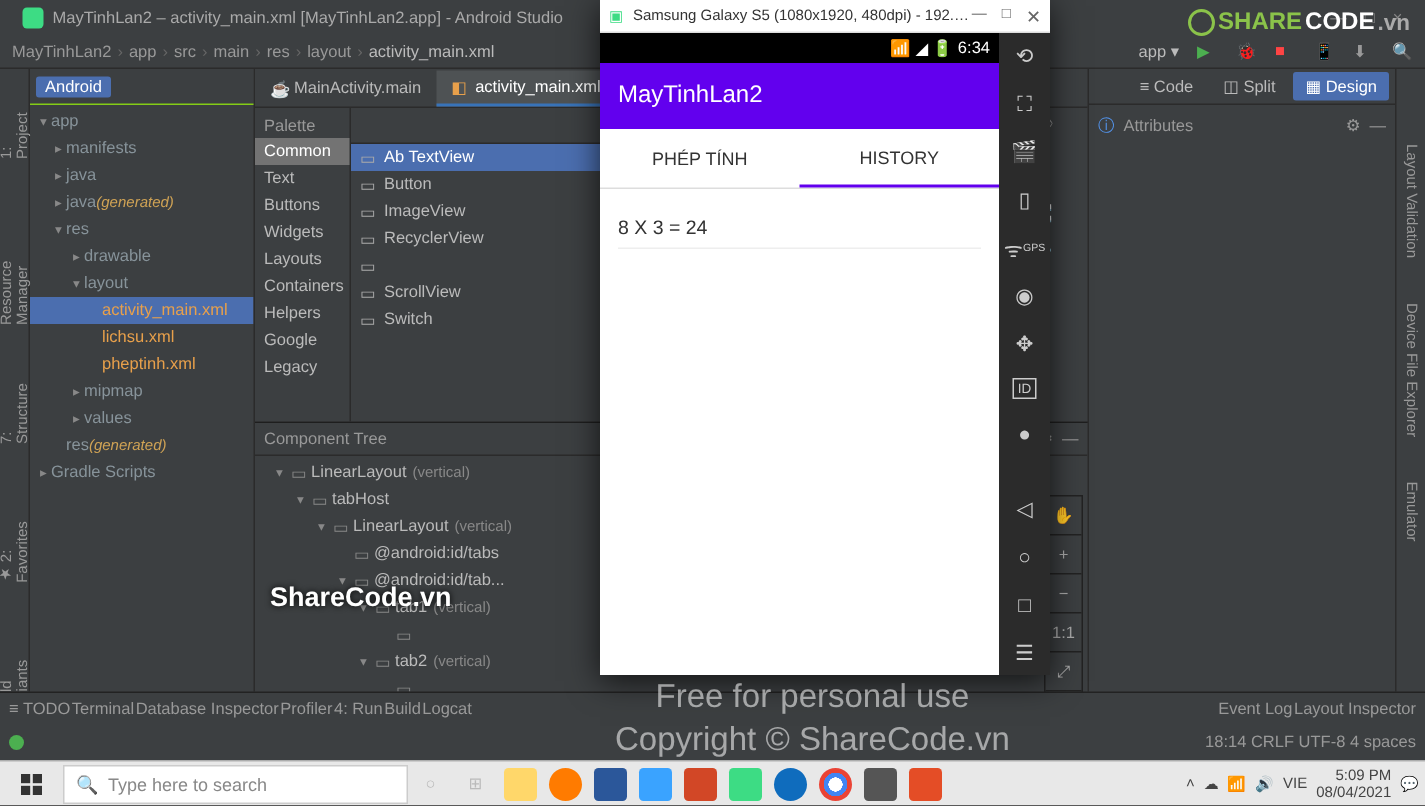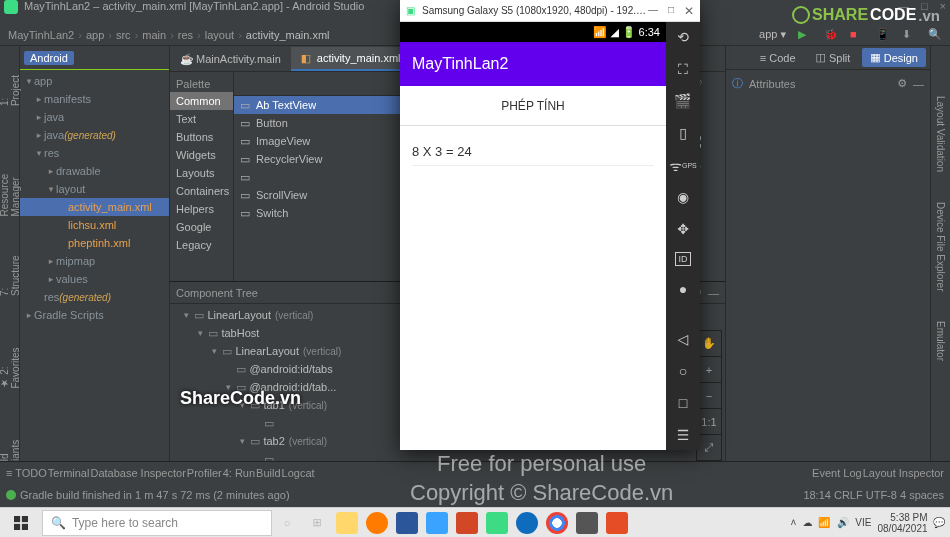--- a/index.html
+++ b/index.html
@@ -1,19 +1,19 @@
 <!DOCTYPE html>
 <html><head>
 <meta charset="utf-8">
 <style>
 * { margin: 0; padding: 0; box-sizing: border-box; font-family: "Segoe UI", sans-serif; }
 body { width: 950px; height: 537px; overflow: hidden; background: #2b2b2b; color: #bbb; font-size: 11px; position: relative; }
 
 
-.titlebar { height: 24px; background: #3c3f41; display: flex; padding: 0 4px; color: #aaa; }
+.titlebar { height: 24px; background: #3c3f41; display: flex; align-items: center; padding: 0 15px; color: #aaa; }
 .titlebar .as-icon { width: 14px; height: 14px; background: #3ddc84; border-radius: 3px; margin-right: 6px; }
 .titlebar .title { flex: 1; font-size: 11px; }
 .titlebar .winbtns { display: flex; gap: 12px; color: #888; }
 
 
 .breadcrumb { height: 22px; background: #3c3f41; display: flex; align-items: center; padding: 0 6px; color: #999; font-size: 11px; border-bottom: 1px solid #2b2b2b; }
 .breadcrumb span { margin: 0 2px; }
 .breadcrumb .sep { color: #666; }
 .breadcrumb .right { margin-left: auto; display: flex; gap: 8px; }
 .breadcrumb .right .ic { width: 14px; height: 14px; color: #999; }
@@ -391,20 +391,21 @@
         <span>📶</span>
         <span>◢</span>
         <span>🔋</span>
         <span>6:34</span>
       </div>
       <div class="appbar">
         <span>MayTinhLan2</span>
       </div>
       <div class="tabbar">
         <div class="atab">PHÉP TÍNH</div>
+        <div class="atab active">HISTORY</div>
       </div>
       <div class="content">
         <div class="row">8 X 3 = 24</div>
       </div>
     </div>
     <div class="em-side">
       <div class="sic">⟲</div>
       <div class="sic">⛶</div>
       <div class="sic">🎬</div>
       <div class="sic">▯</div>
@@ -439,21 +440,20 @@
     <span class="bt">Profiler</span>
     <span class="bt">4: Run</span>
     <span class="bt">Build</span>
     <span class="bt">Logcat</span>
     <span class="sp"></span>
     <span class="bt">Event Log</span>
     <span class="bt">Layout Inspector</span>
   </div>
   <div class="status">
     <span class="ok"></span>
-    <span>Gradle build finished in 1 m 47 s 72 ms (2 minutes ago)</span>
     <span class="sp"></span>
     <span>18:14  CRLF  UTF-8  4 spaces</span>
   </div>
 </div>
 
 <div class="taskbar">
   <div class="start">
     <svg viewBox="0 0 16 16">
         <rect x="0" y="0" width="7" height="7" fill="#333"></rect>
         <rect x="9" y="0" width="7" height="7" fill="#333"></rect>
@@ -479,18 +479,18 @@
     <div class="ti" style="background:#555"></div>
     <div class="ti" style="background:#e44d26"></div>
   </div>
   <div class="tray">
     <span>˄</span>
     <span>☁</span>
     <span>📶</span>
     <span>🔊</span>
     <span>VIE</span>
     <div class="clock">
-      <div>5:38 PM</div>
+      <div>5:09 PM</div>
       <div>08/04/2021</div>
     </div>
     <span>💬</span>
   </div>
 </div>
 
 </body></html>

